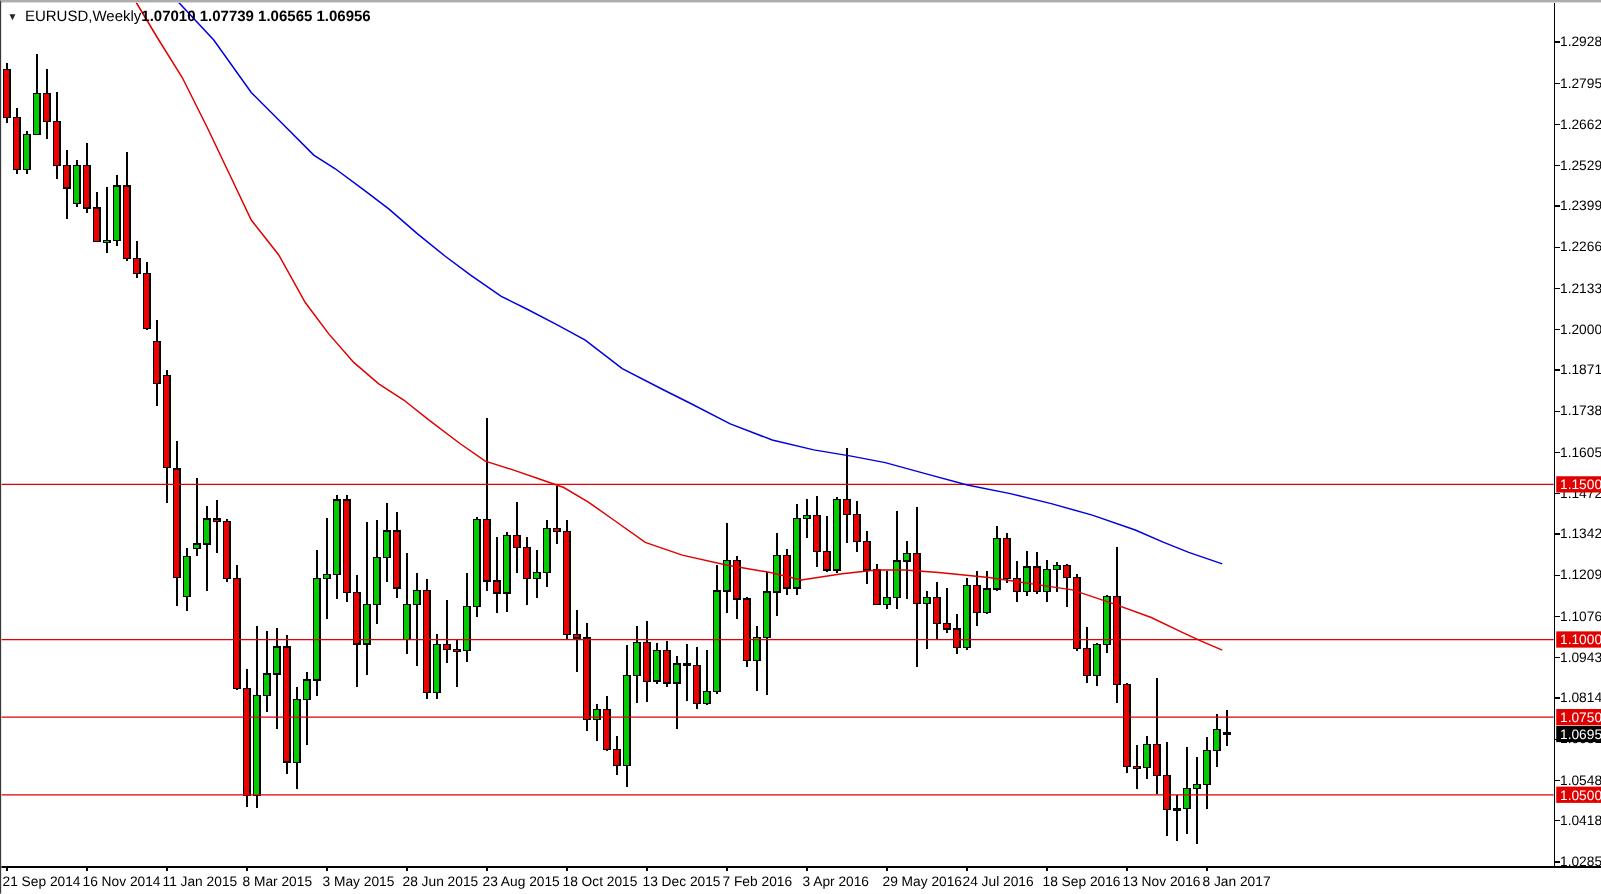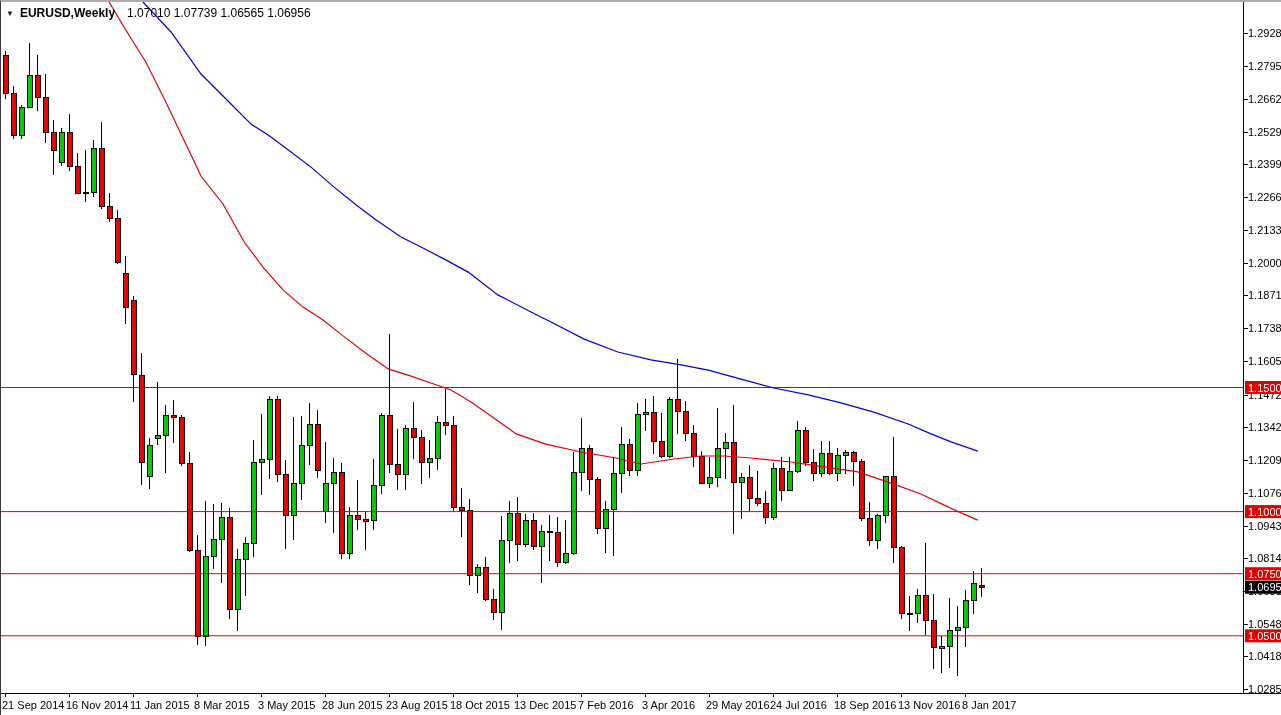--- a/index.html
+++ b/index.html
@@ -6,22 +6,22 @@
   #chart-window{
     position:relative;width:1281px;height:715px;background:#ffffff;
     font-family:"Liberation Sans",sans-serif;overflow:hidden;
     border-top:2px solid #adadad;border-left:1px solid #3a3a3a;box-sizing:border-box;
   }
   #title-bar{
     position:absolute;left:5px;top:4px;z-index:5;display:flex;align-items:center;
     font-size:12px;color:#000;white-space:pre;
   }
   #symbol-dropdown-icon{font-size:8px;margin-right:6px;color:#222;cursor:pointer;}
-  #symbol-label{font-weight:bold;letter-spacing:0;}
-  #quote-line{margin-left:12px;font-weight:normal;}
+  #symbol-label{font-weight:normal;letter-spacing:0;}
+  #quote-line{font-weight:bold;}
   svg{display:block;}
   text{font-family:"Liberation Sans",sans-serif;}
 </style>
 </head>
 <body>
 
 <div id="chart-window">
   <div id="title-bar">
     <span id="symbol-dropdown-icon">▼</span>
     <span id="symbol-label">EURUSD,Weekly</span>

